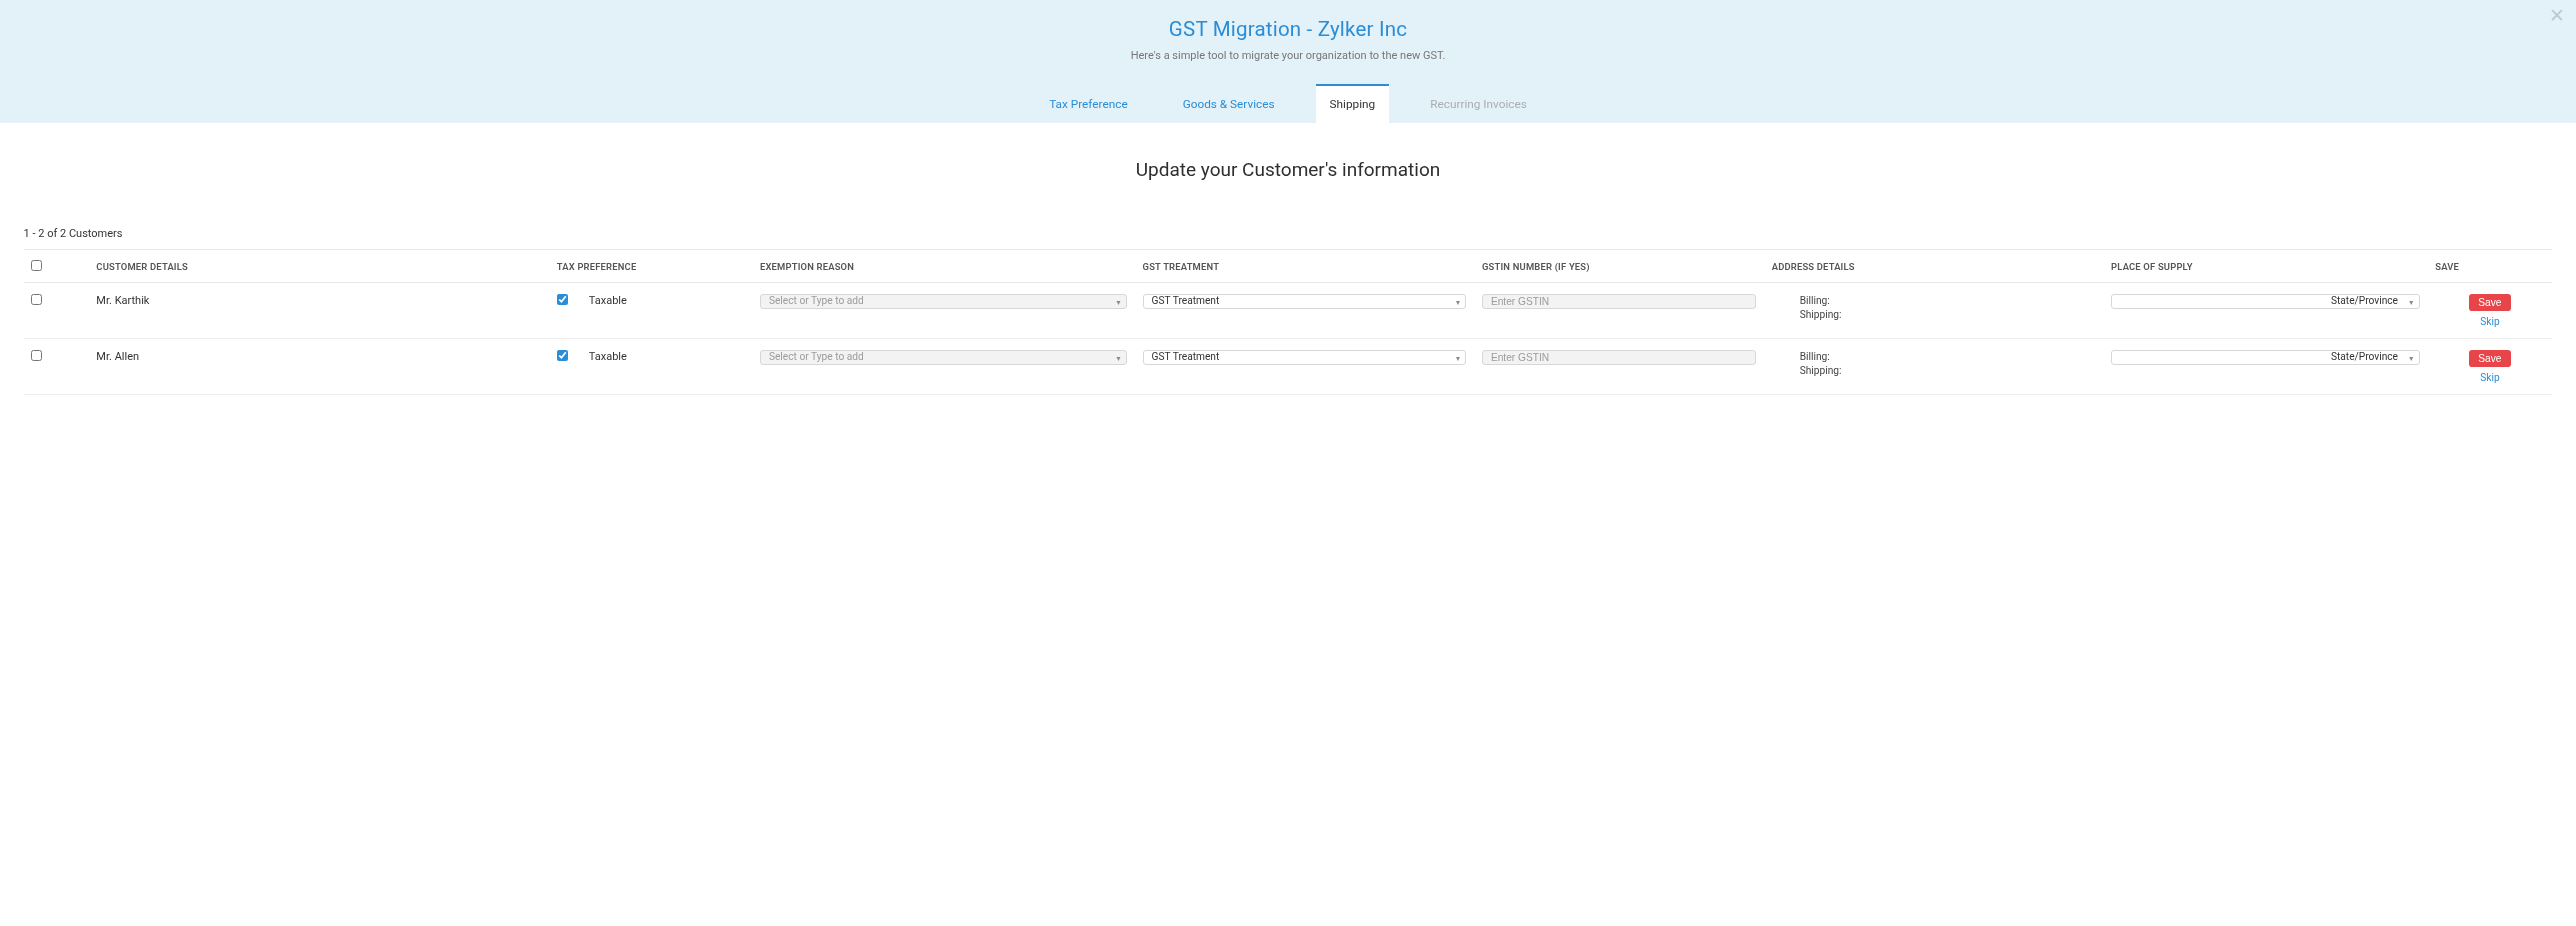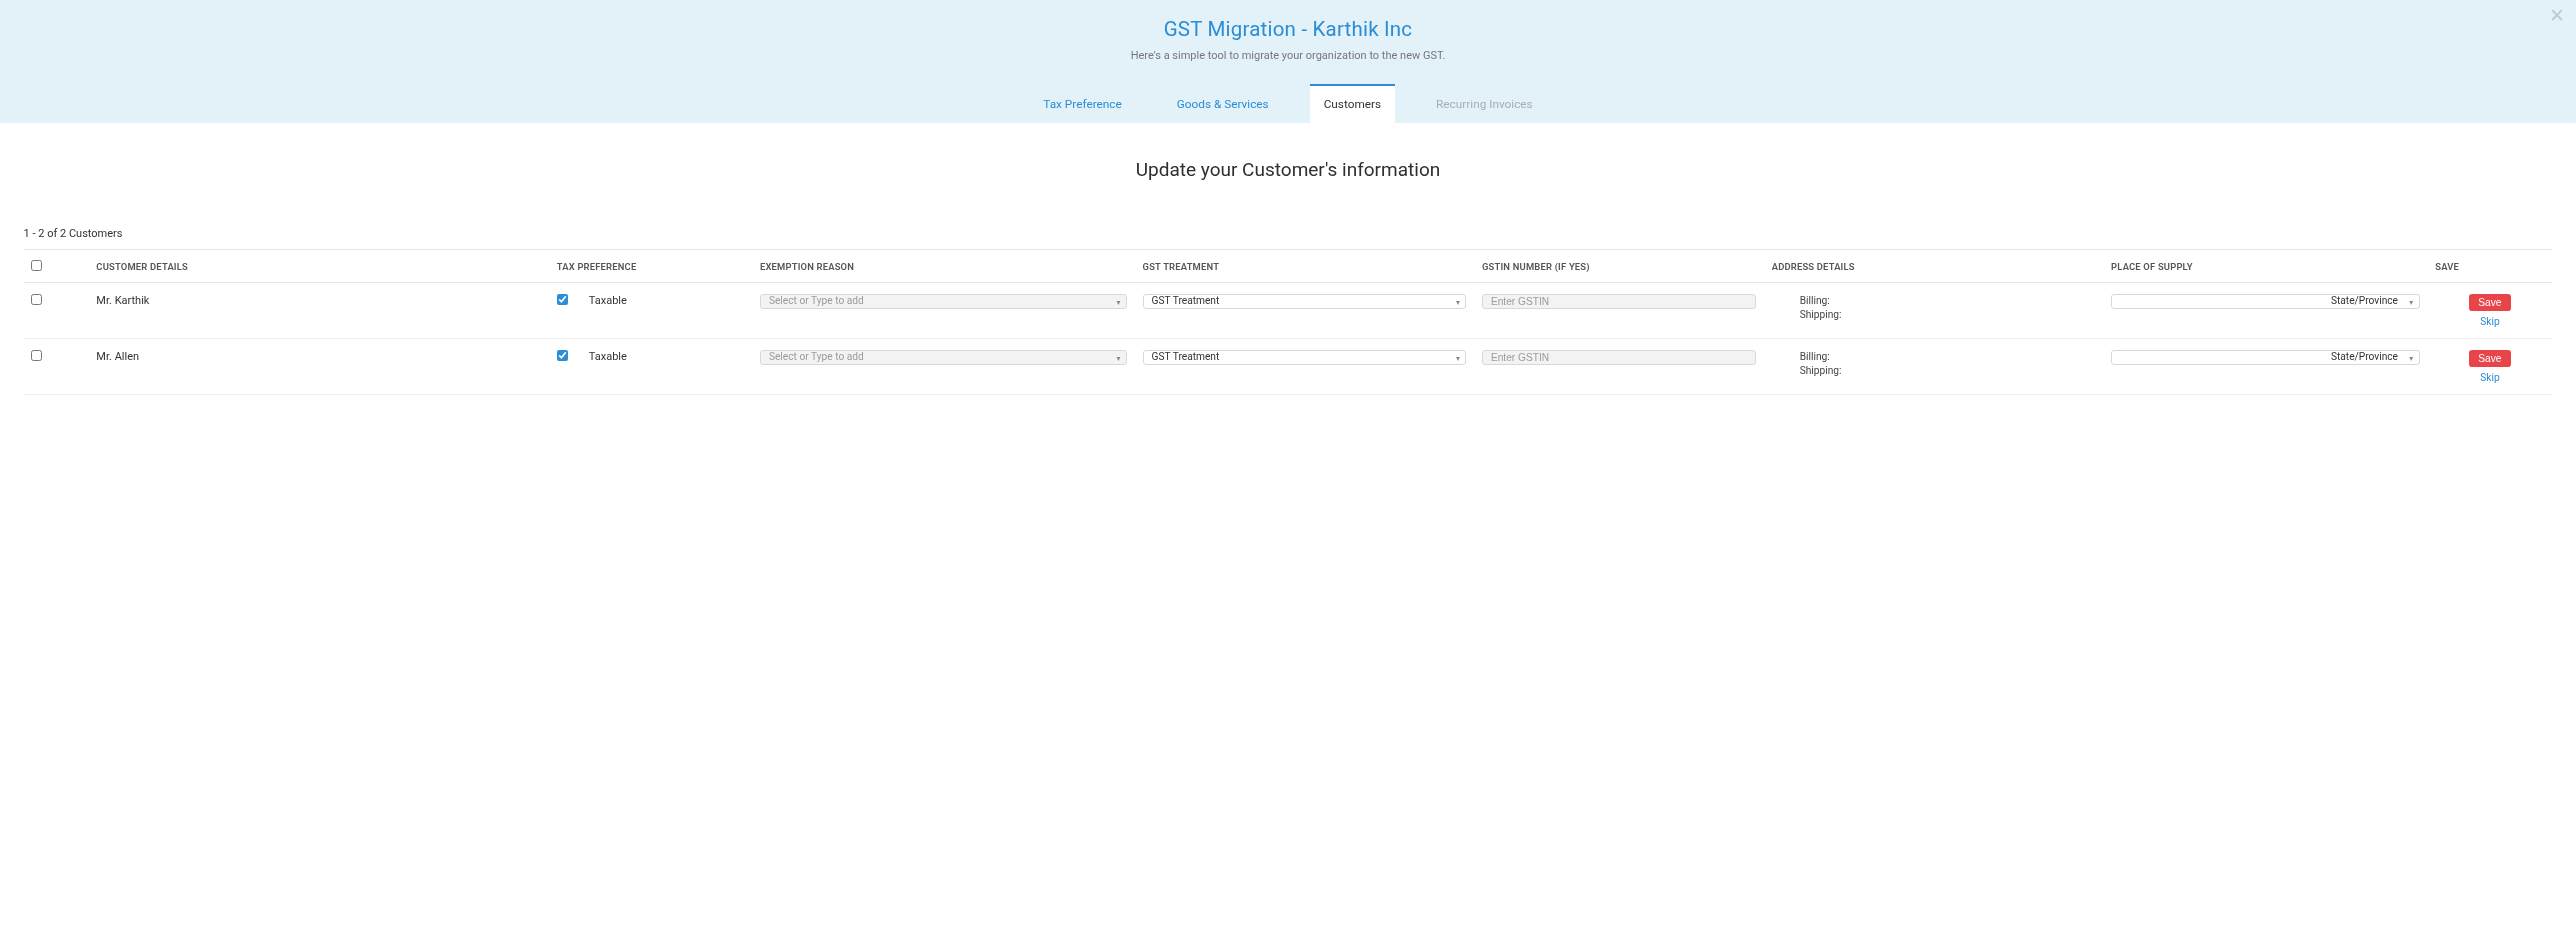--- a/index.html
+++ b/index.html
@@ -152,26 +152,26 @@
       font-weight: 600;
       text-decoration: underline;
       letter-spacing: 0.2px;
     }
   </style>
 </head>
 <body>
 
 <div class="header-band">
   <span class="close-x">✕</span>
-  <h1 class="title">GST Migration - Karthik Inc</h1>
+  <h1 class="title">GST Migration - Zylker Inc</h1>
   <p class="subtitle">Here's a simple tool to migrate your organization to the new GST.</p>
   <div class="tabs" id="tabs">
       <div class="tab">Tax Preference</div>
       <div class="tab">Goods &amp; Services</div>
-      <div class="tab active">Customers</div>
+      <div class="tab active">Shipping</div>
       <div class="tab disabled">Recurring Invoices</div>
     </div>
 </div>
 
 <h2 class="section-title">Update your Customer's information</h2>
 
 <div class="container">
   <div class="count">1 - 2 of 2 Customers</div>
 
   <table class="customers">

